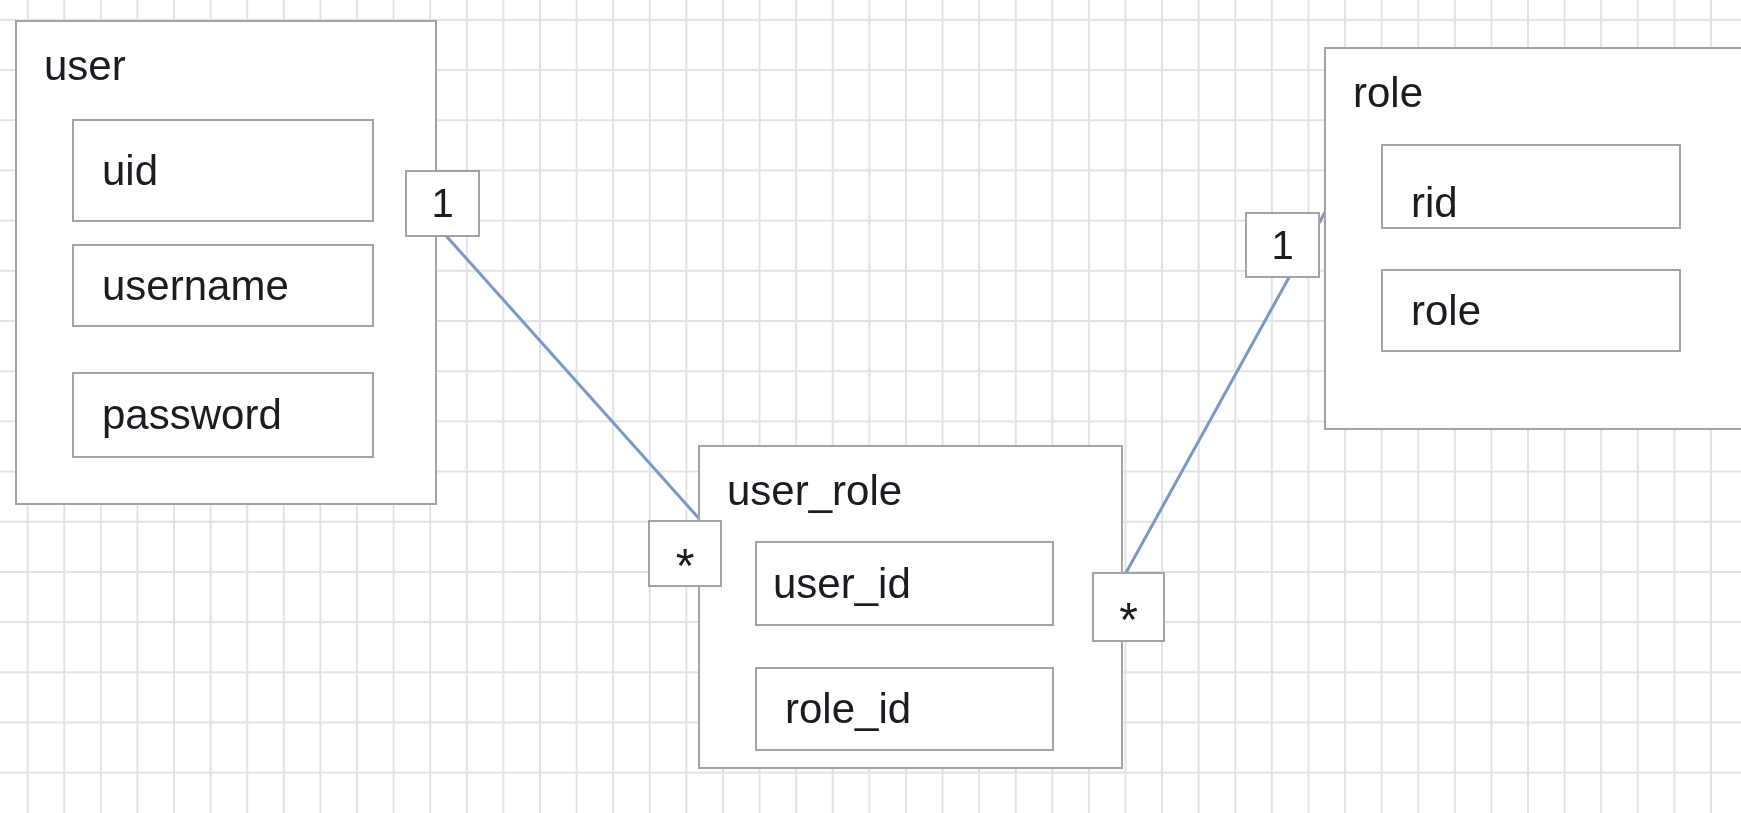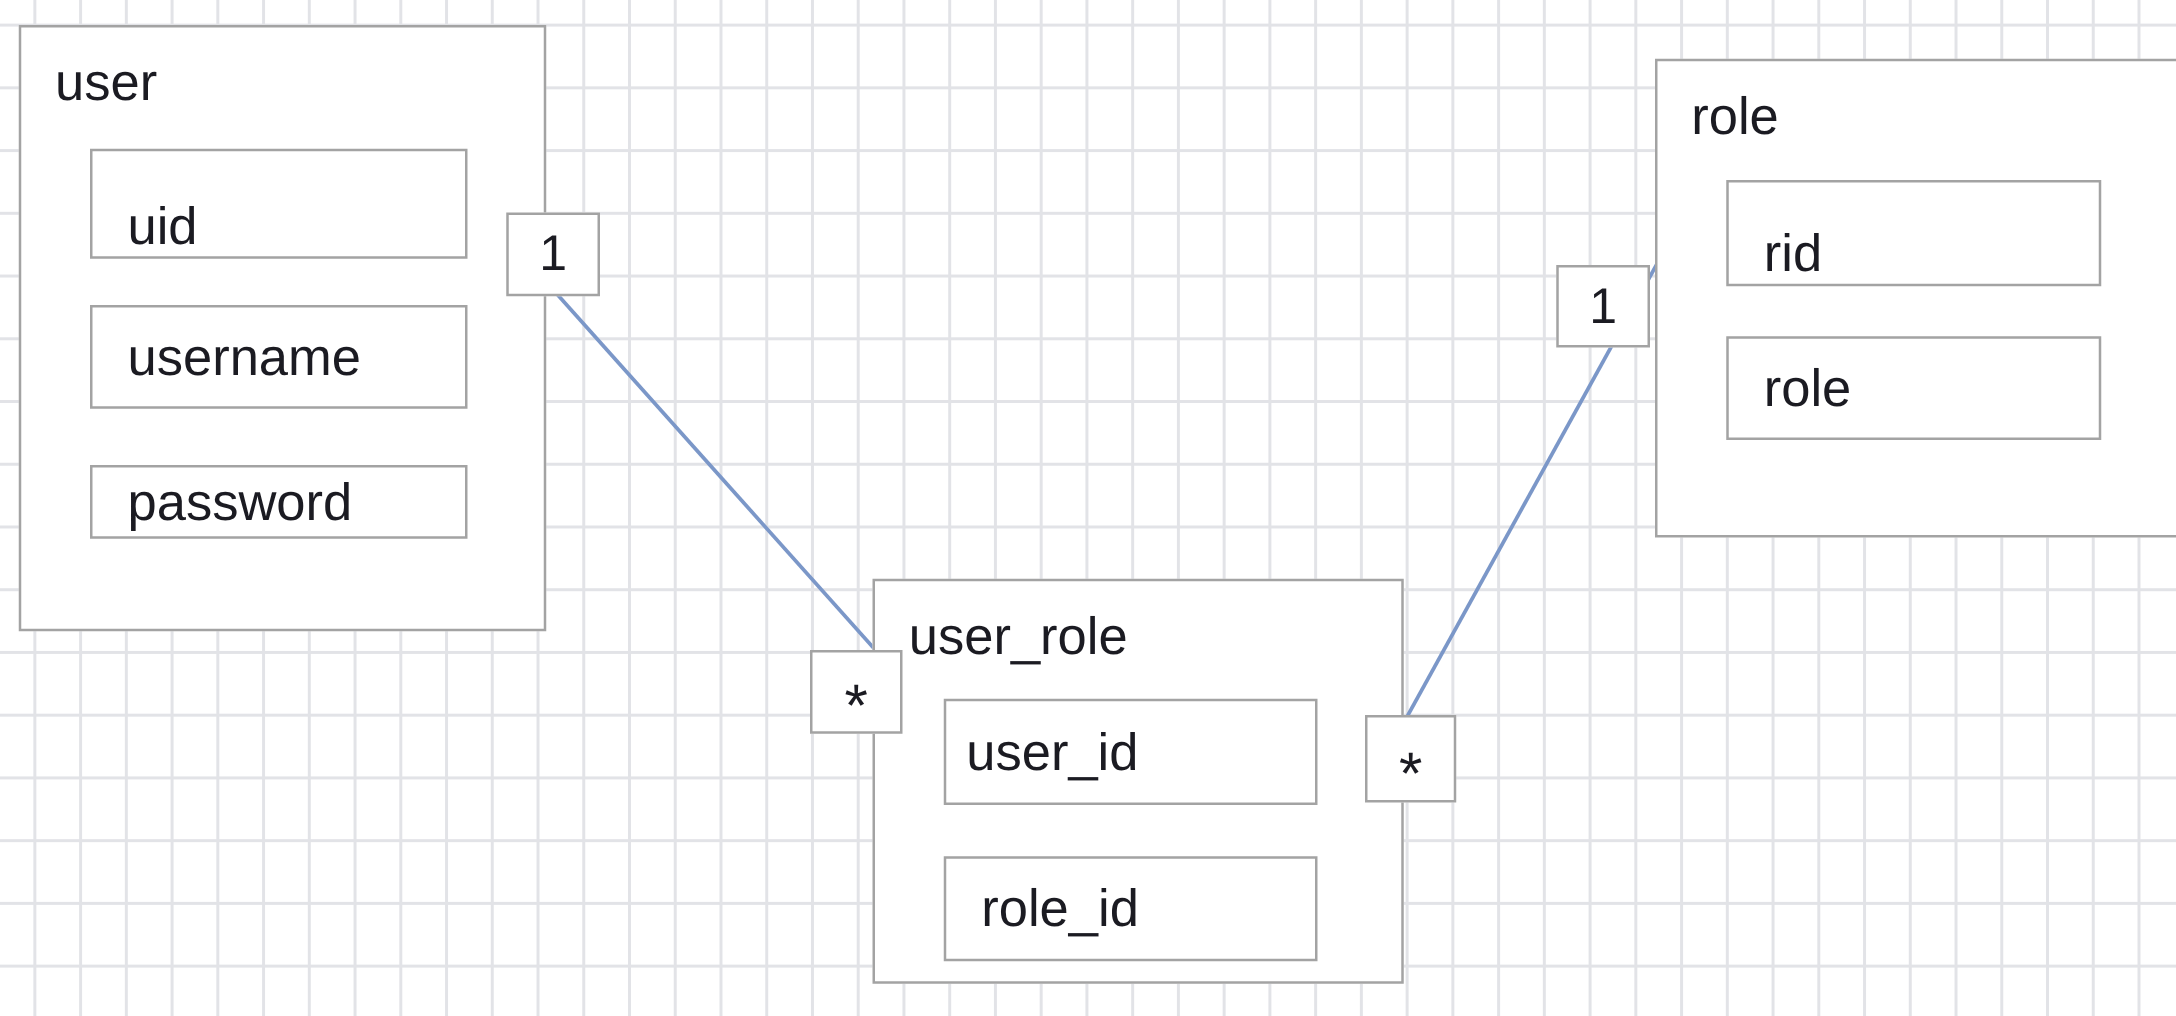--- a/index.html
+++ b/index.html
@@ -55,25 +55,25 @@
     border: 2px solid #a3a3a3;
     box-sizing: border-box;
     display: flex;
     align-items: center;
     padding-left: 28px;
     font-size: 42px;
     color: #1b1b22;
   }
   
   #ent-user   { left: 15px;   top: 7px;  width: 422px; height: 485px; margin-top: 13px; }
-  #f-uid      { top: 97px;  width: 302px; height: 88px; align-items: flex-end; }
+  #f-uid      { top: 97px;  width: 302px; height: 103px; }
   #f-username { top: 222px; width: 302px; height: 83px; }
-  #f-password { top: 350px; width: 302px; height: 59px; }
+  #f-password { top: 350px; width: 302px; height: 86px; }
   
-  #ent-user_role { left: 698px; top: 463px; width: 425px; height: 324px; }
+  #ent-user_role { left: 698px; top: 445px; width: 425px; height: 324px; }
   #f-user_id  { top: 94px;  width: 299px; height: 85px; padding-left: 16px; }
   #f-role_id  { top: 220px; width: 299px; height: 84px; }
   
   #ent-role   { left: 1324px; top: 47px; width: 427px; height: 383px; }
   #f-rid      { top: 95px;  width: 300px; height: 85px; align-items: flex-end; }
   #f-name     { top: 220px; width: 300px; height: 83px; }
   
   .card-label {
     position: absolute;
     background: #ffffff;

